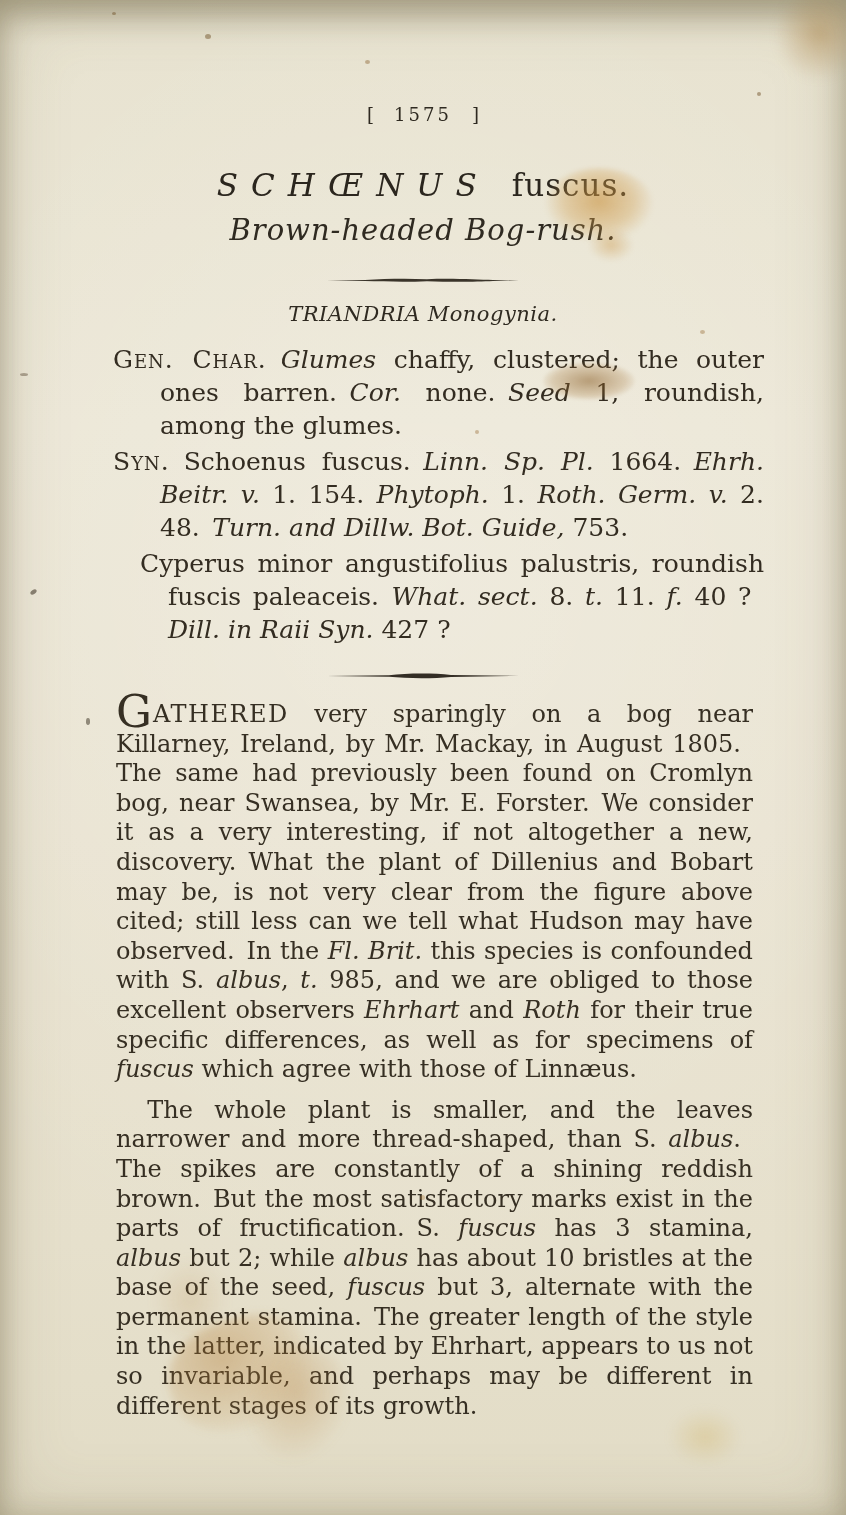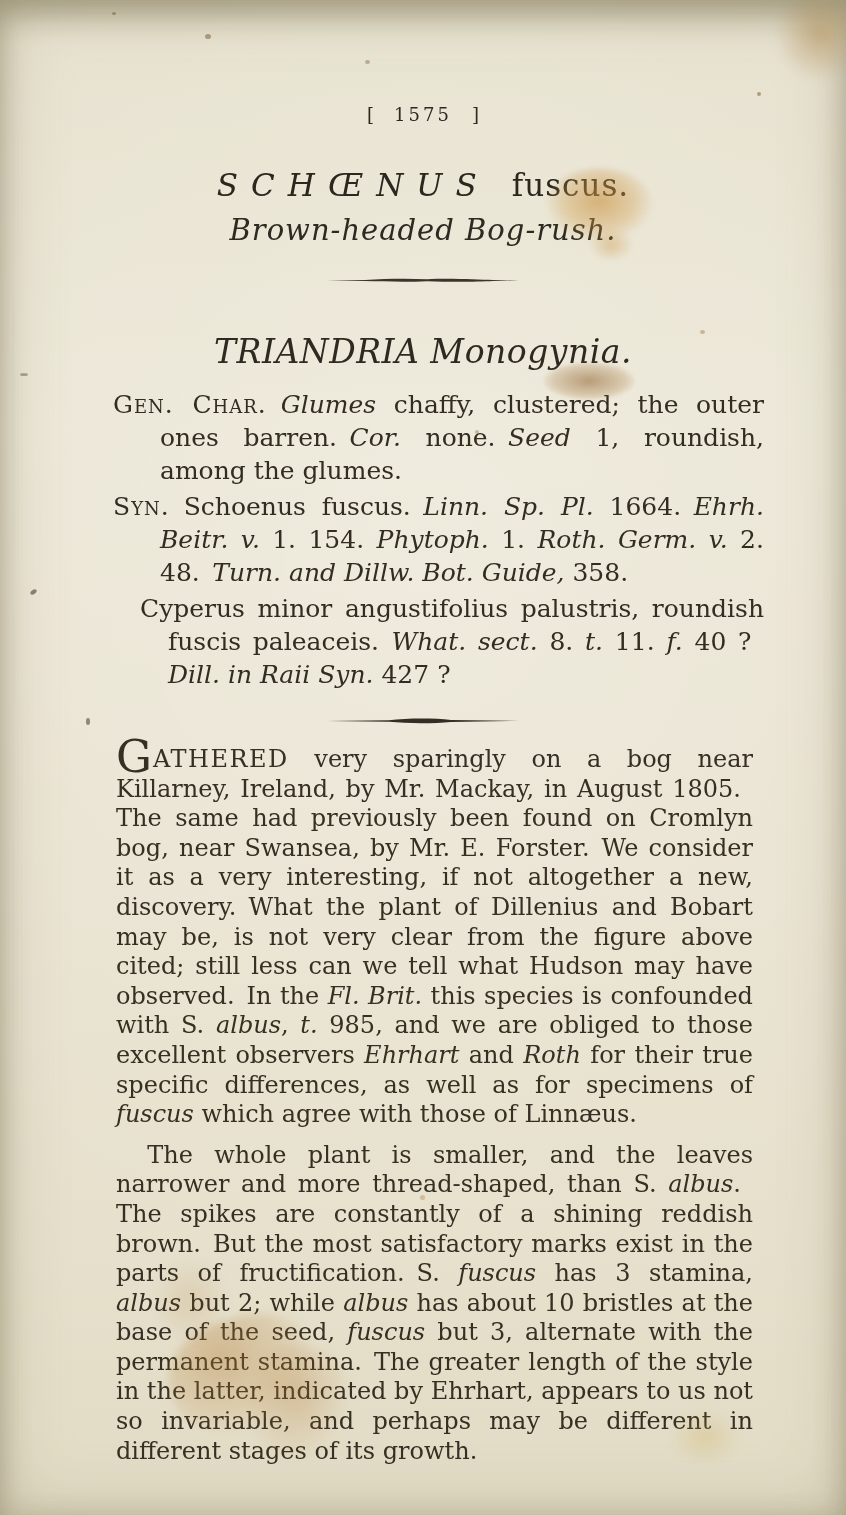--- a/index.html
+++ b/index.html
@@ -37,24 +37,24 @@
     text-align:center;
     font-style:italic;
     font-size:29px;
     color:#2f2a21;
     letter-spacing:1px;
   }
   .rule{width:192px;margin:0 auto;display:block;}
   .rule1{margin-top:30px;}
   .rule2{margin-top:26px;margin-bottom:20px;}
   .heading{
-    margin-top:48px;
+    margin-top:18px;
     text-align:center;
     font-style:italic;
-    font-size:33px;
+    font-size:21px;
     color:#2f2a21;
     letter-spacing:0.5px;
   }
   .sections{
     margin:17px 82px 0 105px;
     font-size:25px;
     line-height:33px;
     text-align:justify;
   }
   .entry{margin:0 0 3px 0;}
@@ -144,21 +144,21 @@
     <path d="M0,3.6 L38,3.1 C58,1.6 80,1.2 100,2.2 C125,1.1 150,2.6 166,3.0 L192,3.2 L166,3.9 C150,4.8 125,5.0 100,4.2 C80,5.2 58,4.6 38,4.1 Z" fill="#3a342a"></path>
   </svg>
 
   <div class="heading">TRIANDRIA Monogynia.</div>
 
   <div class="sections">
     <div class="entry hang1">
       <span class="label">Gen. Char.</span><span><span class="it">Glumes</span><span> chaffy, clustered; the outer ones barren. </span><span class="it">Cor.</span><span> none. </span><span class="it">Seed</span><span> 1, roundish, among the glumes.</span></span>
     </div>
     <div class="entry hang1">
-      <span class="label">Syn.</span><span><span>Schoenus fuscus. </span><span class="it">Linn. Sp. Pl.</span><span> 1664. </span><span class="it">Ehrh. Beitr. v.</span><span> 1. 154. </span><span class="it">Phytoph.</span><span> 1. </span><span class="it">Roth. Germ. v.</span><span> 2. 48. </span><span class="it">Turn. and Dillw. Bot. Guide,</span><span> 358.</span></span>
+      <span class="label">Syn.</span><span><span>Schoenus fuscus. </span><span class="it">Linn. Sp. Pl.</span><span> 1664. </span><span class="it">Ehrh. Beitr. v.</span><span> 1. 154. </span><span class="it">Phytoph.</span><span> 1. </span><span class="it">Roth. Germ. v.</span><span> 2. 48. </span><span class="it">Turn. and Dillw. Bot. Guide,</span><span> 753.</span></span>
     </div>
     <div class="entry hang2">
       <span><span>Cyperus minor angustifolius palustris, roundish fuscis paleaceis. </span><span class="it">What. sect.</span><span> 8. </span><span class="it">t.</span><span> 11. </span><span class="it">f.</span><span> 40 ? </span><span class="it">Dill. in Raii Syn.</span><span> 427 ?</span></span>
     </div>
   </div>
 
   <svg class="rule rule2" width="192" height="8" viewBox="0 0 192 8">
     <path d="M0,4 L62,3.2 C80,1.2 106,1.0 124,3.0 L192,3.8 L124,4.9 C106,6.8 80,6.6 62,4.8 Z" fill="#332d24"></path>
   </svg>
 

